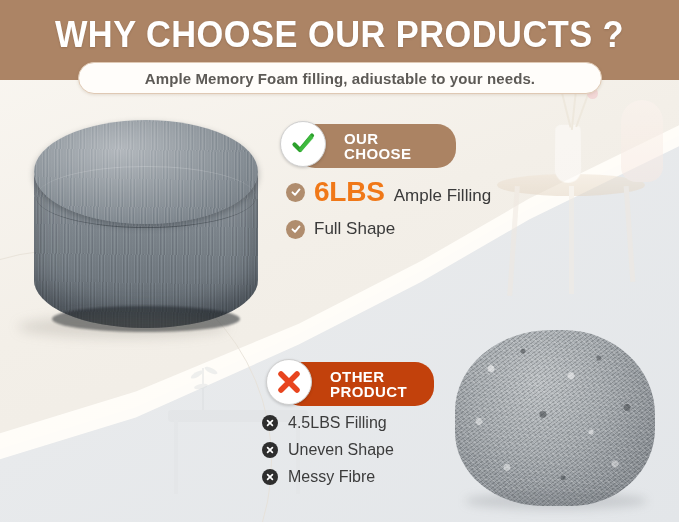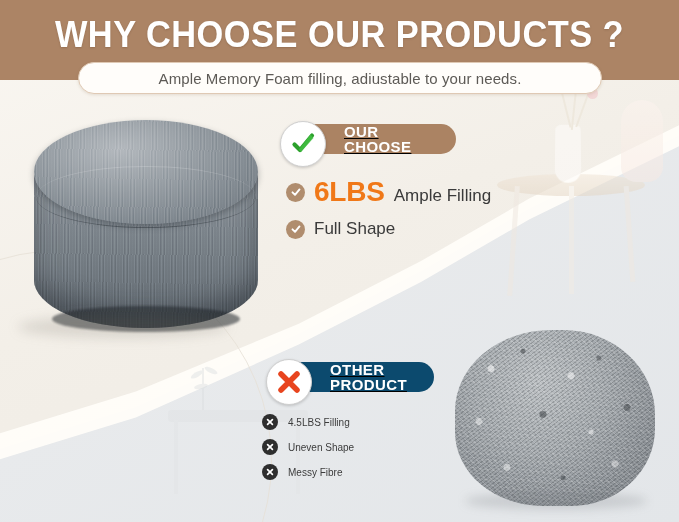--- a/index.html
+++ b/index.html
@@ -62,20 +62,21 @@
     font-size:37px;font-weight:bold;color:#ffffff;letter-spacing:.5px;
     transform:scaleX(.93);transform-origin:center top;
     text-shadow:0 1px 2px rgba(80,50,30,.25);
     white-space:nowrap;
   }
   .subtitle-pill{
     position:absolute;left:78px;top:62px;width:522px;height:30px;
     background:#fffdfa;border:1px solid #dfc9b4;border-radius:16px;
     display:flex;align-items:center;justify-content:center;
     box-shadow:0 1px 3px rgba(140,110,80,.18);
+    font-weight:bold;
   }
   .subtitle{
     font-size:15px;color:#5d5a56;letter-spacing:.1px;white-space:nowrap;
   }
 
   
   .pouf-good{
     position:absolute;left:28px;top:110px;width:236px;height:228px;
   }
   .pg-body{
@@ -135,23 +136,23 @@
       repeating-linear-gradient(42deg,rgba(255,255,255,.16) 0 1px,transparent 1px 4px),
       repeating-linear-gradient(-38deg,rgba(30,34,38,.20) 0 1px,transparent 1px 3px),
       repeating-linear-gradient(8deg,rgba(255,255,255,.10) 0 1px,transparent 1px 5px);
   }
   .pb-shadow{
     position:absolute;left:10px;top:162px;width:182px;height:18px;border-radius:50%;
     background:rgba(110,115,120,.22);filter:blur(5px);
   }
 
   
-  .badge{position:absolute;display:flex;align-items:center;height:30px;border-radius:19px;text-decoration:underline;}
+  .badge{position:absolute;display:flex;align-items:center;height:44px;border-radius:19px;}
   .badge-good{left:296px;top:124px;width:160px;background:#ab8363;}
-  .badge-bad{left:282px;top:362px;width:152px;background:#0c4a6e;}
+  .badge-bad{left:282px;top:362px;width:152px;background:#c2410c;}
   .badge-label{
     color:#fff;font-weight:bold;font-size:15px;line-height:15px;
     letter-spacing:.4px;margin-left:48px;
   }
   .badge-label span{display:block;}
   .badge-circle{
     position:absolute;left:-16px;top:-3px;width:44px;height:44px;border-radius:50%;
     background:#fff;border:1px solid #cfcfcf;
     display:flex;align-items:center;justify-content:center;
     box-shadow:0 1px 3px rgba(0,0,0,.18);
@@ -164,21 +165,21 @@
   .list-good .row{margin-bottom:11px;}
   .bullet-check{
     width:19px;height:19px;border-radius:50%;background:#b08d6e;
     display:flex;align-items:center;justify-content:center;flex:0 0 19px;margin-right:9px;
   }
   .bullet-x{
     width:16px;height:16px;border-radius:50%;background:#2e2e2e;
     display:flex;align-items:center;justify-content:center;flex:0 0 16px;margin-right:10px;
   }
   .feat-text{font-size:17px;color:#3a3a3a;white-space:nowrap;}
-  .list-bad .feat-text{font-size:10px;color:#3c3c3c;}
+  .list-bad .feat-text{font-size:16px;color:#3c3c3c;}
   .hl{color:#f07818;font-weight:bold;font-size:28px;letter-spacing:-.2px;}
   .after-hl{margin-left:9px;}
 </style>
 </head>
 <body>
 
 <div class="poster">
 
   <div class="bg-warm"></div>
   <div class="bg-cool"></div>

